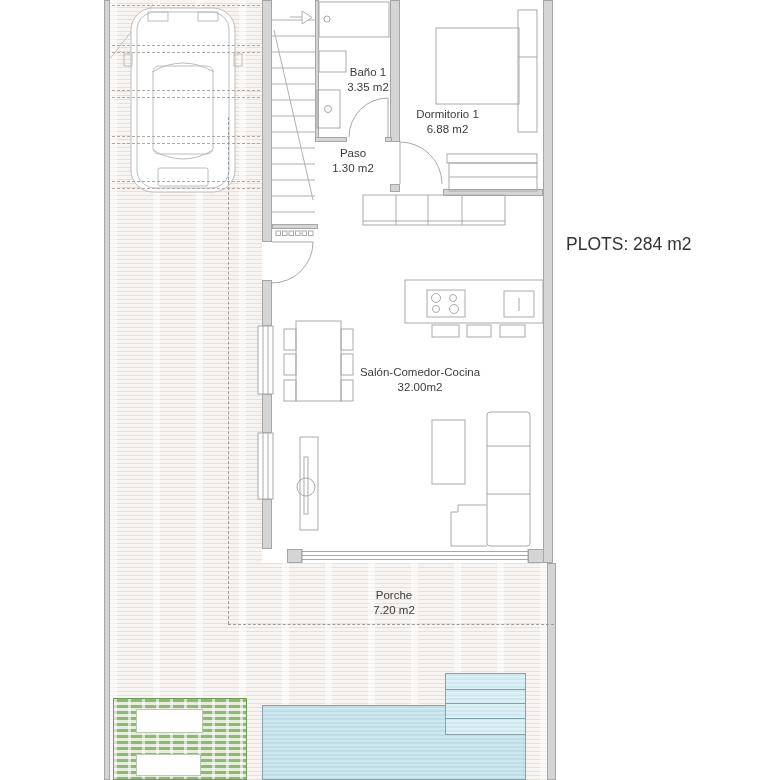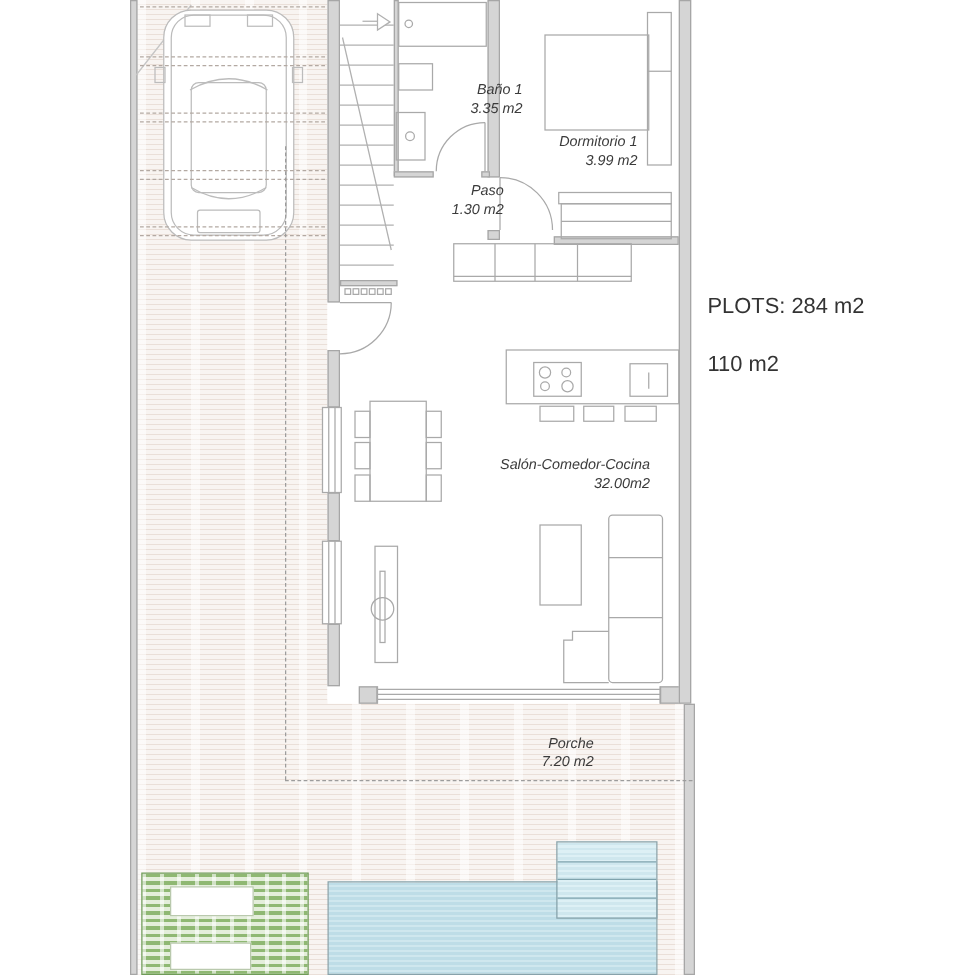--- a/index.html
+++ b/index.html
@@ -29,21 +29,21 @@
   }
   .pool-steps{
     position:absolute;box-sizing:border-box;border:1px solid #87a2aa;
     background:repeating-linear-gradient(180deg, #cfe7ee 0 2px, #ddf0f5 2px 4px);
   }
   .step-line{position:absolute;left:0;width:100%;height:0;border-top:1px solid #7fa3ad;}
   .dash-h{position:absolute;height:0;border-top:1px dashed #b3a9a2;}
   .dash-v{position:absolute;width:0;border-left:1px dashed #9c9c9c;}
   .dash-h.porch{border-top:1px dashed #9c9c9c;}
   .room-label{
-    position:absolute;text-align:right;color:#3b3b3b;font-size:11.5px;line-height:1.3;font-style:italic;
+    position:absolute;text-align:center;color:#3b3b3b;font-size:11.5px;line-height:1.3;
   }
   .info{
     position:absolute;left:566px;top:234px;color:#333;font-size:17.5px;line-height:1.25;width:210px;
   }
   .info .built{margin-top:25px;}
   svg.linework{position:absolute;left:0;top:0;}
 </style>
 </head>
 <body>
 
@@ -248,35 +248,34 @@
 
   <div class="dash-v" style="left:228px;top:117px;height:507px;"></div>
   <div class="dash-h porch" style="left:228px;top:624px;width:326px;"></div>
 
   <div class="room-label" style="left:318px;top:65px;width:100px;">
     <div>Baño 1</div>
     <div>3.35 m2</div>
   </div>
   <div class="room-label" style="left:385px;top:107px;width:125px;">
     <div>Dormitorio 1</div>
-    <div>3.99 m2</div>
+    <div>6.88 m2</div>
   </div>
   <div class="room-label" style="left:303px;top:146px;width:100px;">
     <div>Paso</div>
     <div>1.30 m2</div>
   </div>
   <div class="room-label" style="left:320px;top:365px;width:200px;">
     <div>Salón-Comedor-Cocina</div>
     <div>32.00m2</div>
   </div>
   <div class="room-label" style="left:313px;top:588px;width:162px;">
     <div>Porche</div>
     <div>7.20 m2</div>
   </div>
 
   <div class="info">
     <div class="plots">PLOTS: 284 m2</div>
     <div class="built">
-      <div>110 m2</div>
     </div>
   </div>
 
 </div>
 
 </body></html>

